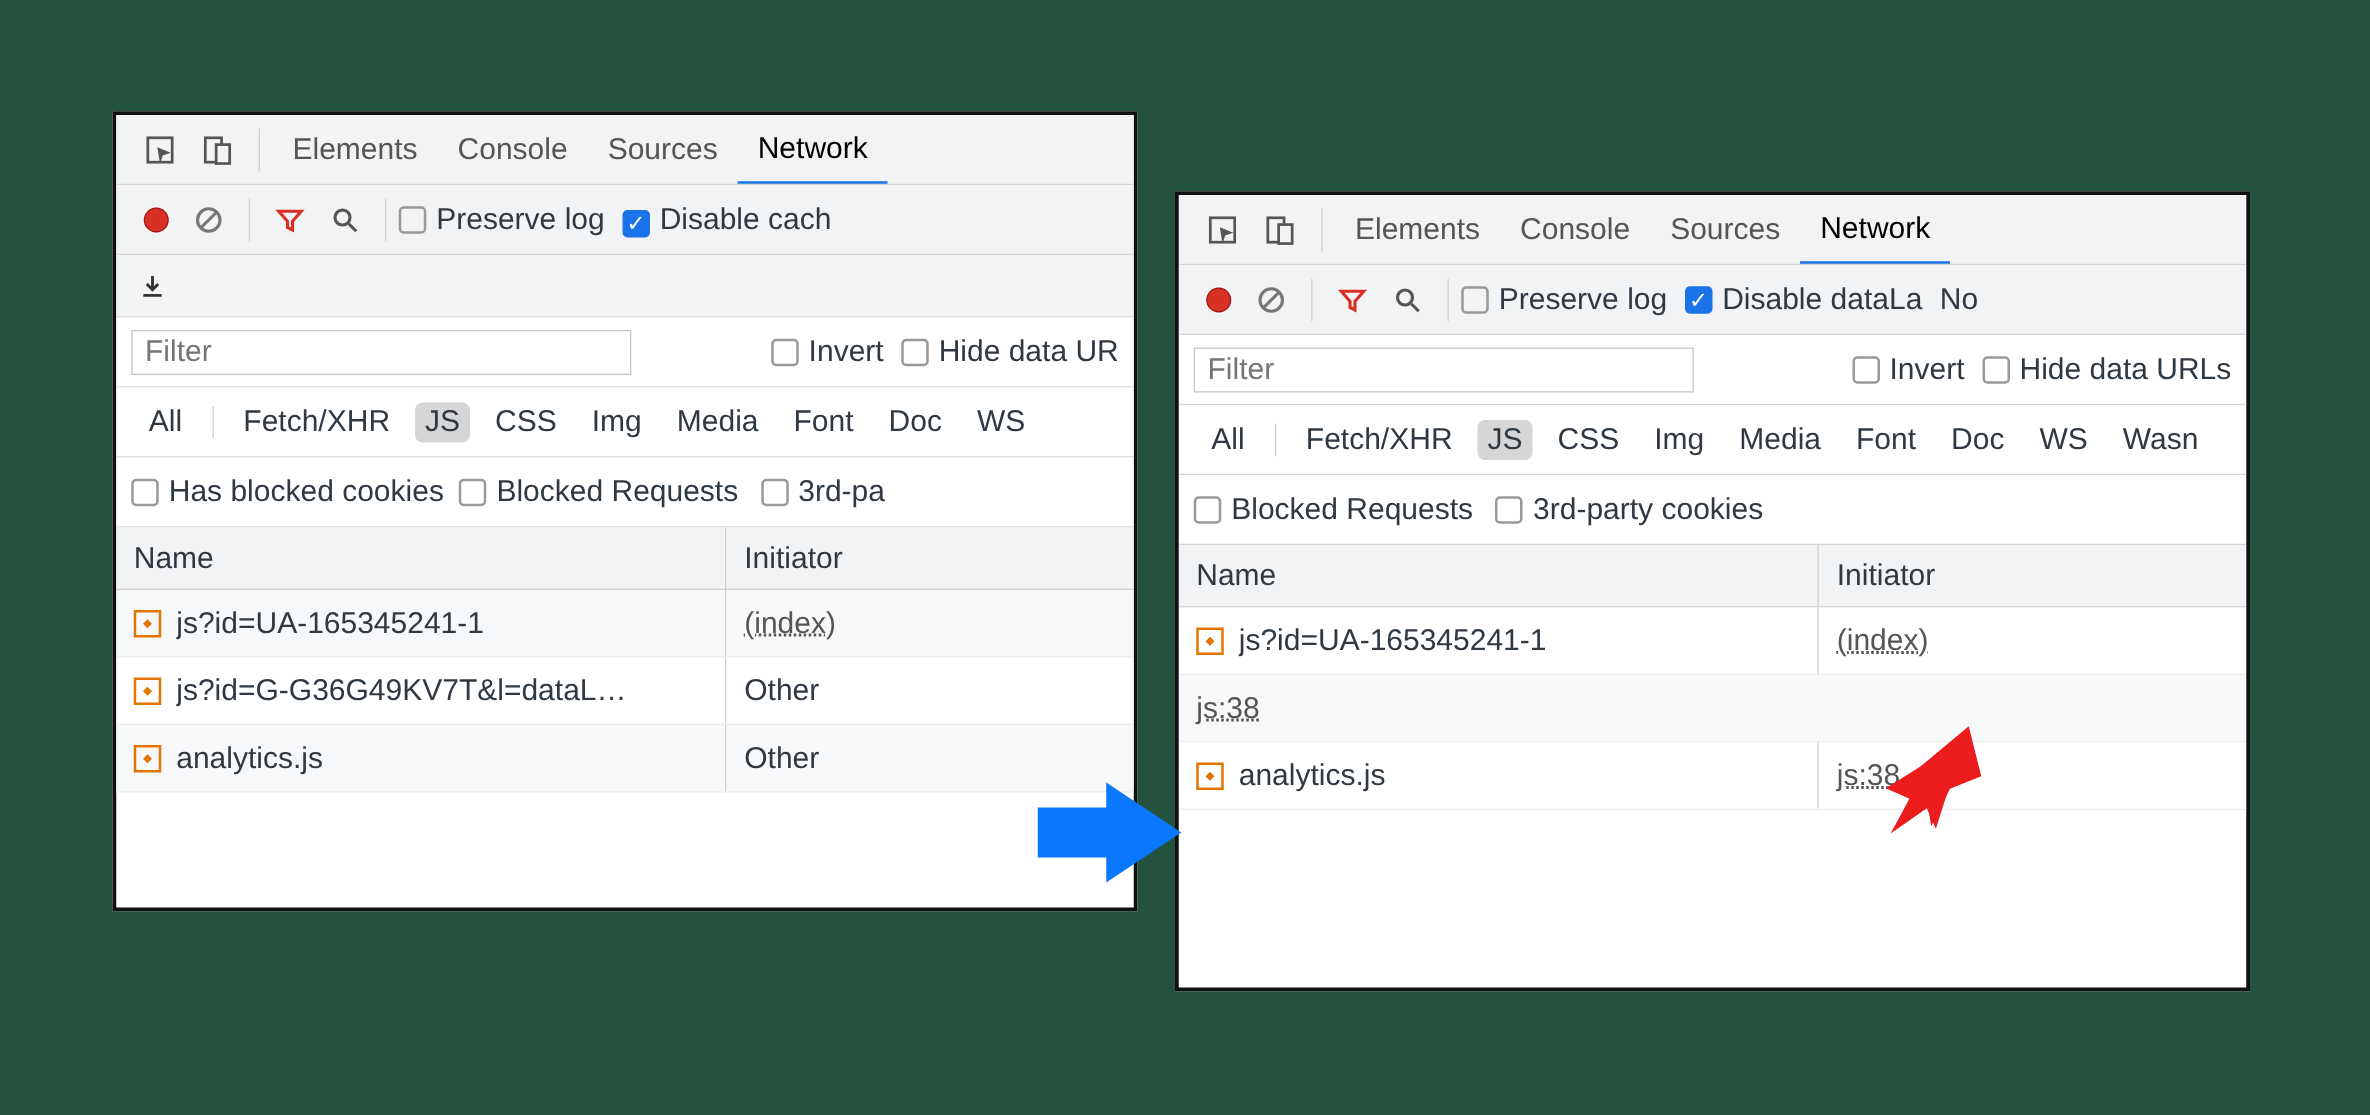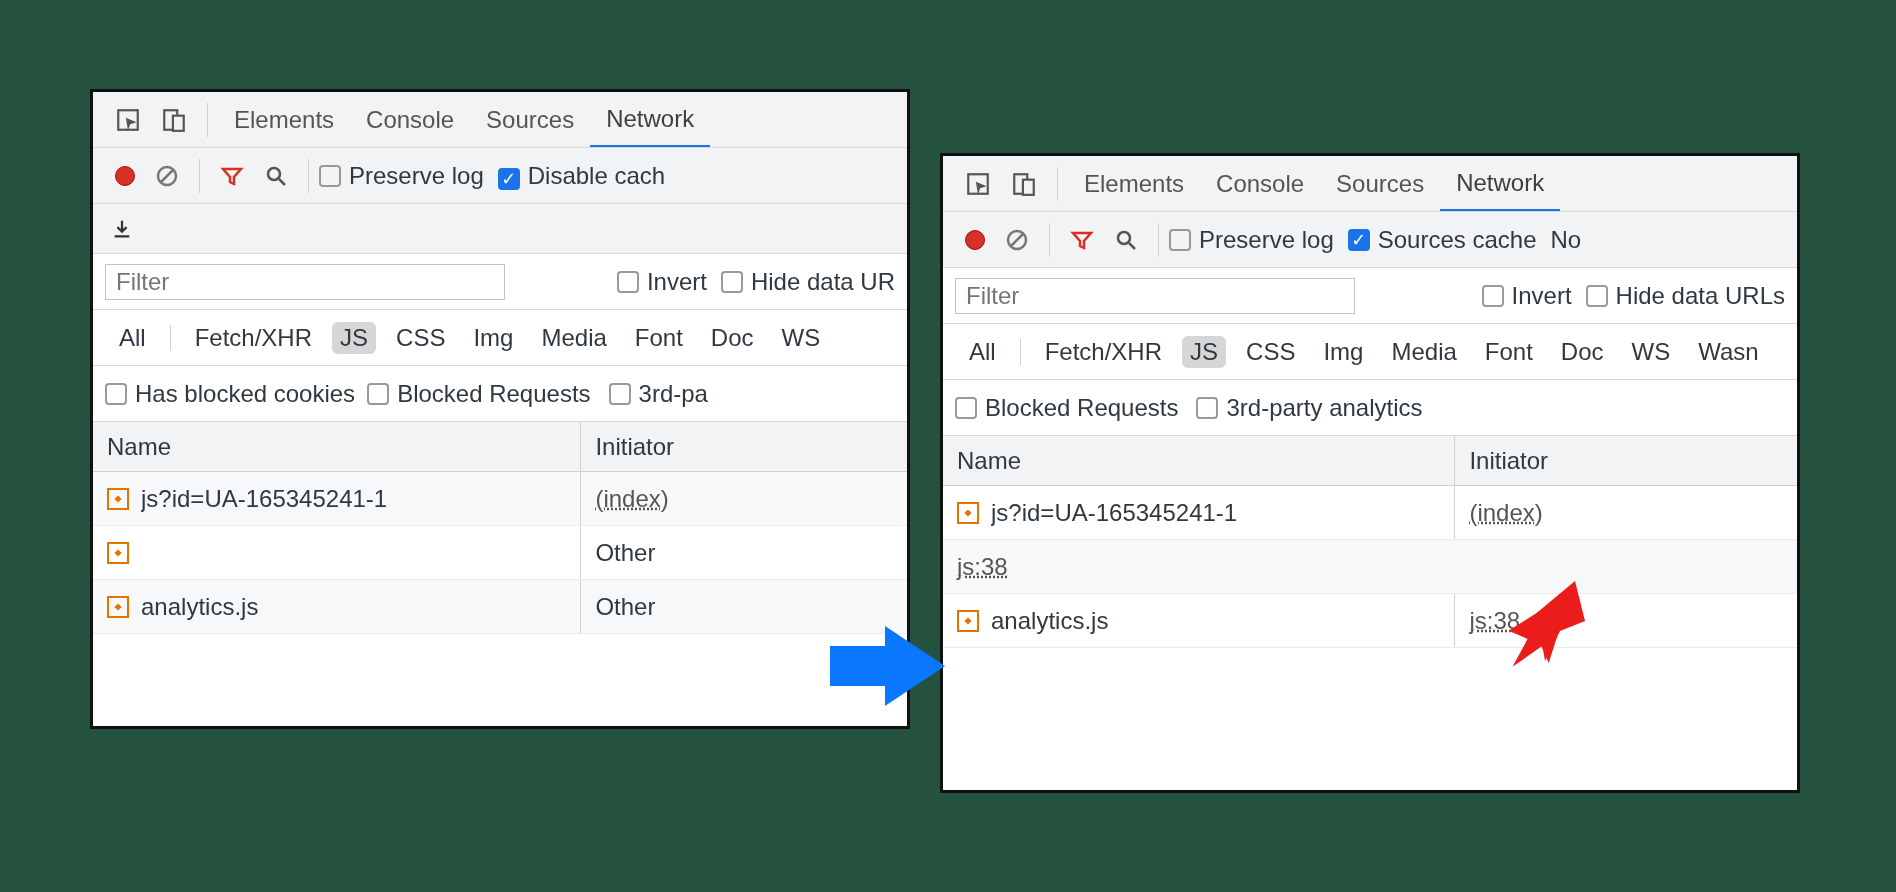--- a/index.html
+++ b/index.html
@@ -49,21 +49,21 @@
 
   .tab {
     padding: 0 16px;
     color: #555;
     cursor: default;
     height: 100%;
     display: flex;
     align-items: center;
   }
   .tab.active {
-    color: #404040;
+    color: #000000;
     border-bottom: 3px solid #1a73e8;
     margin-bottom: -1px;
   }
 
   .icon { display:inline-flex; align-items:center; justify-content:center; flex-shrink:0; }
   .icon svg { display:block; }
 
   .record-dot {
     width: 20px; height: 20px; border-radius: 50%;
     background: #d93025; border: 1px solid #a50e0e;
@@ -249,20 +249,21 @@
         <span class="link">(index)</span>
       </div>
   </div>
   <div class="trow">
     <div class="td col-name">
         <span class="js-badge">
           <svg width="12" height="12" viewBox="0 0 10 10">
             <path d="M2 5 L5 2 L5 8 Z M8 5 L5 2 L5 8 Z" fill="#e37400"></path>
           </svg>
         </span>
+        <span class="ellipsis">js?id=G-G36G49KV7T&amp;l=dataL…</span>
       </div>
     <div class="td col-init">
         <span>Other</span>
       </div>
   </div>
   <div class="trow">
     <div class="td col-name">
         <span class="js-badge">
           <svg width="12" height="12" viewBox="0 0 10 10">
             <path d="M2 5 L5 2 L5 8 Z M8 5 L5 2 L5 8 Z" fill="#e37400"></path>
@@ -321,21 +322,21 @@
           <line x1="15" y1="15" x2="21" y2="21" stroke="#555" stroke-width="2.5"></line>
         </svg>
     </span>
     <span class="sep"></span>
     <label style="display:flex;align-items:center;margin-right:14px">
       <span class="cbx"></span>
         <span>Preserve log</span>
     </label>
     <label style="display:flex;align-items:center;margin-right:14px">
       <span class="cbx checked"></span>
-        <span>Sources cache</span>
+        <span>Disable dataLa</span>
     </label>
     <span>No</span>
   </div>
 
   <div class="row filterrow">
     <input class="filter-input" placeholder="Filter" style="">
     <span style="flex:1"></span>
     <label style="display:flex;align-items:center;margin-right:14px">
       <span class="cbx"></span>
         <span>Invert</span>
@@ -360,21 +361,21 @@
     <span class="pill">Wasn</span>
   </div>
 
   <div class="row blockedrow">
     <label style="display:flex;align-items:center;margin-right:18px">
       <span class="cbx"></span>
         <span>Blocked Requests</span>
     </label>
     <label style="display:flex;align-items:center">
       <span class="cbx"></span>
-        <span>3rd-party analytics</span>
+        <span>3rd-party cookies</span>
     </label>
   </div>
 
   <div class="thead">
     <div class="th col-name">Name</div>
     <div class="th col-init">Initiator</div>
   </div>
 
   <div class="trow">
     <div class="td col-name">

